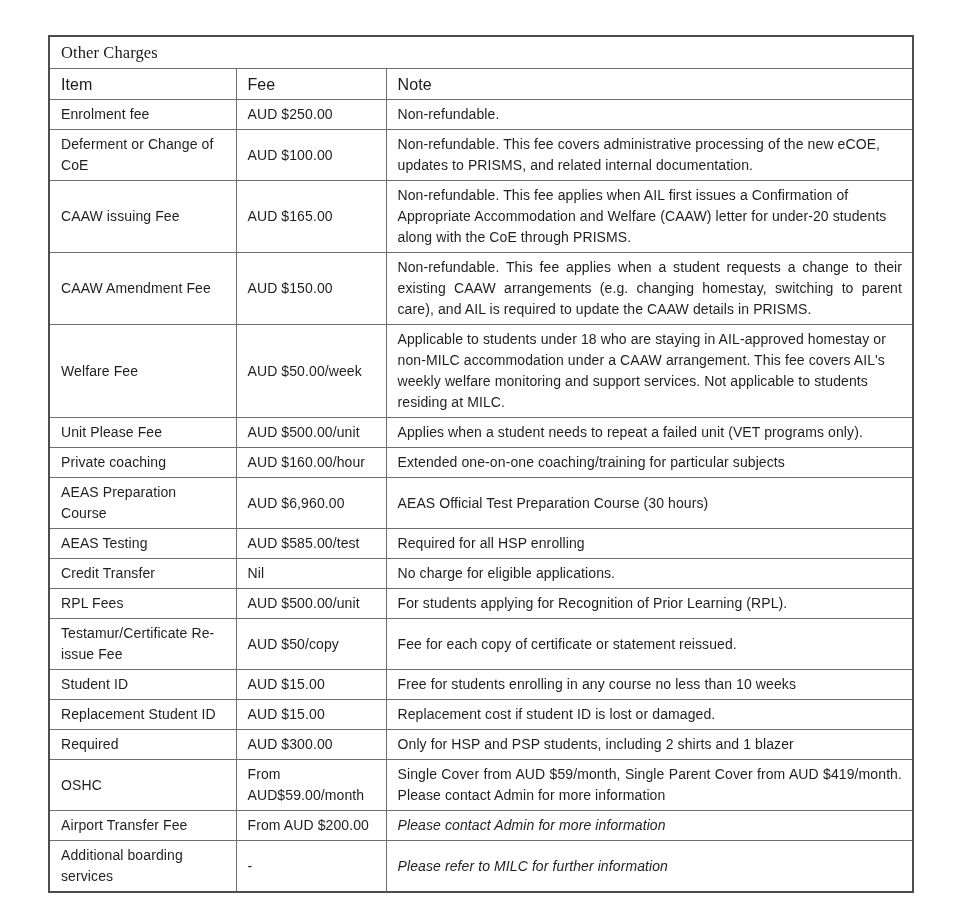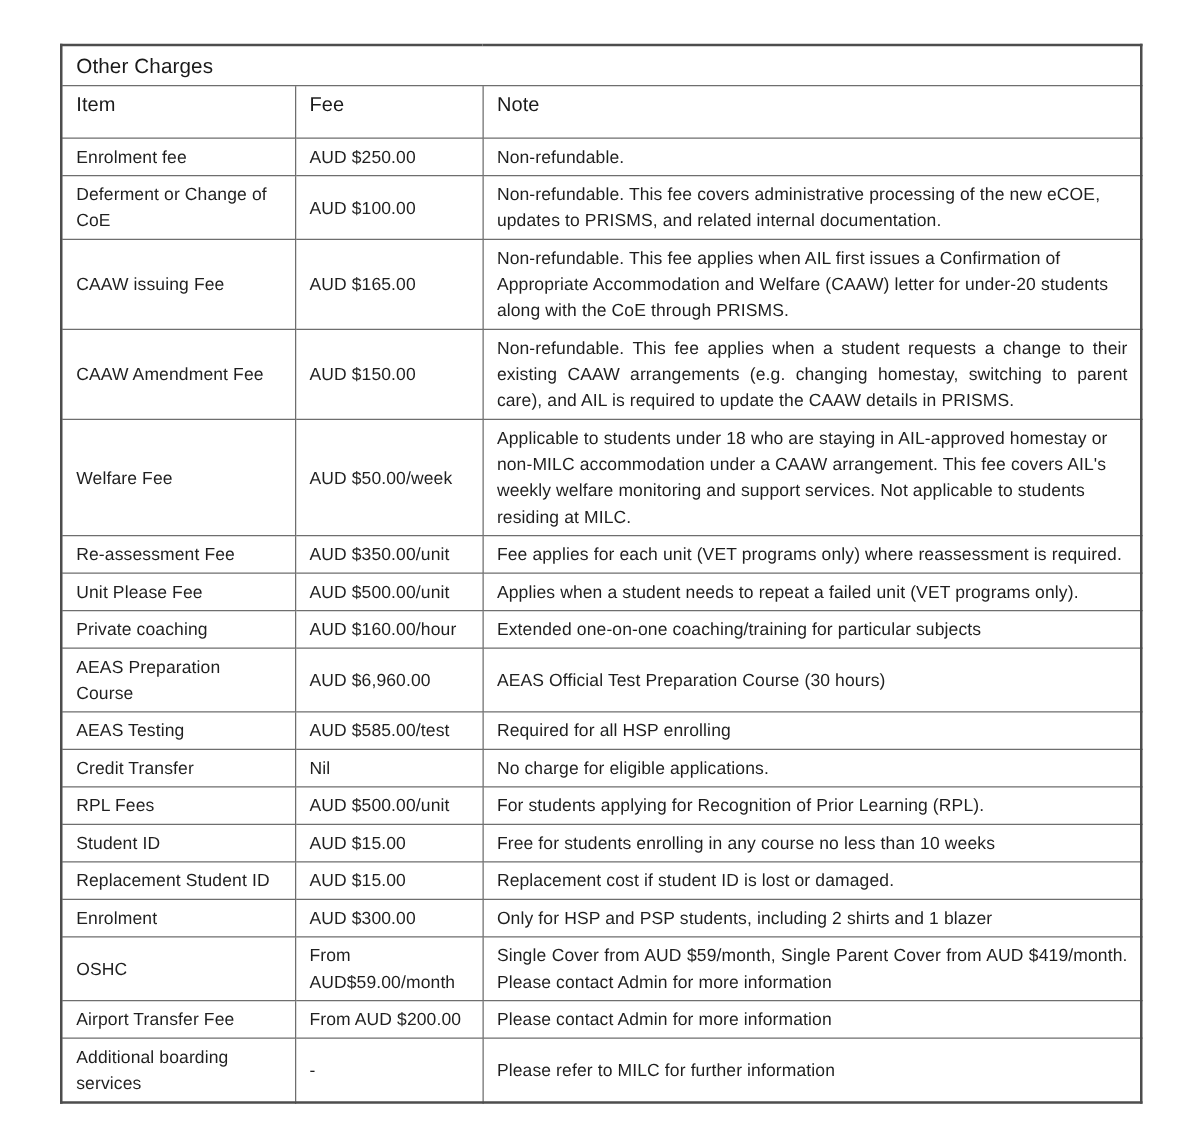--- a/index.html
+++ b/index.html
@@ -33,30 +33,31 @@
     padding: 4px 10px 4px 11px;
     font-size: 14px;
     line-height: 21px;
     letter-spacing: 0.1px;
   }
   .title-cell {
     font-size: 16.5px !important;
     line-height: 22px !important;
     padding: 5px 10px 4px 11px !important;
     color: #1a1a1a;
+    font-family: Liberation Serif, serif;
   }
   .header-row th {
     font-size: 16px;
     line-height: 21px;
     padding-top: 5px;
-    padding-bottom: 15px;
+    padding-bottom: 4px;
     color: #1a1a1a;
   }
   .item-cell { padding-right: 6px; }
-  .note-cell.italic { }
+  .note-cell.italic { font-style: italic; }
   .note-cell.justify { text-align: justify; }
 </style>
 </head>
 <body>
 
 <div class="page">
   <table class="charges-table">
     <colgroup>
       <col style="width:187px">
       <col style="width:150px">
@@ -96,25 +97,20 @@
     <td class="fee-cell">AUD $150.00</td>
     <td class="note-cell justify">Non-refundable. This fee applies when a student requests a change to their existing CAAW arrangements (e.g. changing homestay, switching to parent care), and AIL is required to update the CAAW details in PRISMS.</td>
   </tr>
 
   <tr>
     <td class="item-cell">Welfare Fee</td>
     <td class="fee-cell">AUD $50.00/week</td>
     <td class="note-cell">Applicable to students under 18 who are staying in AIL-approved homestay or non-MILC accommodation under a CAAW arrangement. This fee covers AIL's weekly welfare monitoring and support services. Not applicable to students residing at MILC.</td>
   </tr>
 
-  <tr>
-    <td class="item-cell">Re-assessment Fee</td>
-    <td class="fee-cell">AUD $350.00/unit</td>
-    <td class="note-cell">Fee applies for each unit (VET programs only) where reassessment is required.</td>
-  </tr>
 
   <tr>
     <td class="item-cell">Unit Please Fee</td>
     <td class="fee-cell">AUD $500.00/unit</td>
     <td class="note-cell">Applies when a student needs to repeat a failed unit (VET programs only).</td>
   </tr>
 
   <tr>
     <td class="item-cell">Private coaching</td>
     <td class="fee-cell">AUD $160.00/hour</td>
@@ -138,35 +134,40 @@
     <td class="fee-cell">Nil</td>
     <td class="note-cell">No charge for eligible applications.</td>
   </tr>
 
   <tr>
     <td class="item-cell">RPL Fees</td>
     <td class="fee-cell">AUD $500.00/unit</td>
     <td class="note-cell">For students applying for Recognition of Prior Learning (RPL).</td>
   </tr>
 
+  <tr>
+    <td class="item-cell">Testamur/Certificate Re-issue Fee</td>
+    <td class="fee-cell">AUD $50/copy</td>
+    <td class="note-cell">Fee for each copy of certificate or statement reissued.</td>
+  </tr>
 
   <tr>
     <td class="item-cell">Student ID</td>
     <td class="fee-cell">AUD $15.00</td>
     <td class="note-cell">Free for students enrolling in any course no less than 10 weeks</td>
   </tr>
 
   <tr>
     <td class="item-cell">Replacement Student ID</td>
     <td class="fee-cell">AUD $15.00</td>
     <td class="note-cell">Replacement cost if student ID is lost or damaged.</td>
   </tr>
 
   <tr>
-    <td class="item-cell">Enrolment</td>
+    <td class="item-cell">Required</td>
     <td class="fee-cell">AUD $300.00</td>
     <td class="note-cell">Only for HSP and PSP students, including 2 shirts and 1 blazer</td>
   </tr>
 
   <tr>
     <td class="item-cell">OSHC</td>
     <td class="fee-cell">From AUD$59.00/month</td>
     <td class="note-cell justify">Single Cover from AUD $59/month, Single Parent Cover from AUD $419/month. Please contact Admin for more information</td>
   </tr>
 

